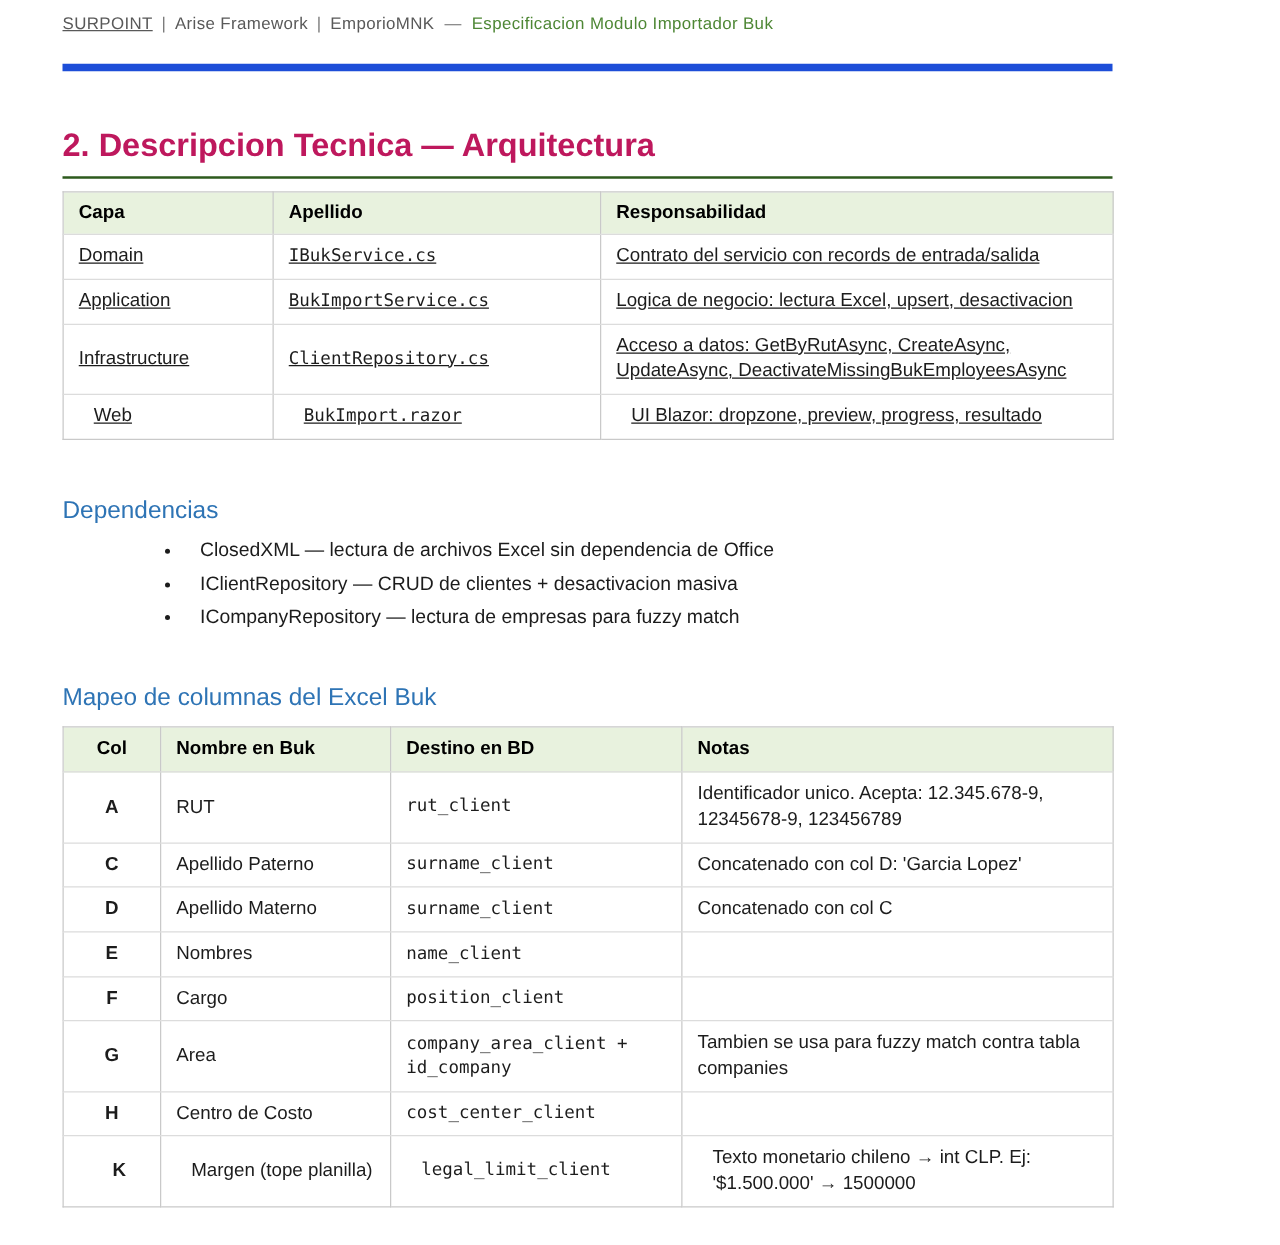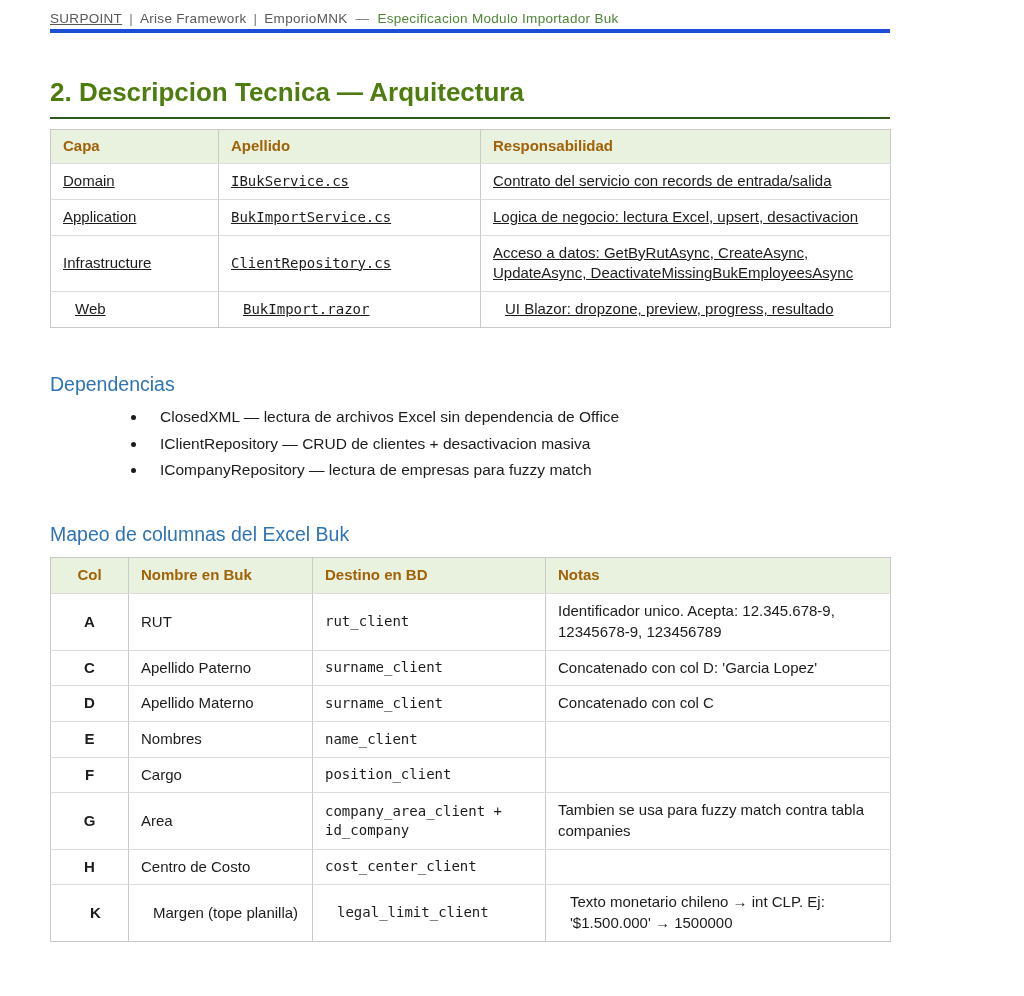--- a/index.html
+++ b/index.html
@@ -10,36 +10,36 @@
     color: #1c1c1c;
     overflow: hidden;
   }
   .page { width: 840px; margin-left: 50px; padding-top: 11px; }
 
   
   .breadcrumb {
     font-size: 13.5px;
     color: #595959;
     letter-spacing: 0.3px;
-    padding-bottom: 3px;
-    border-bottom: 4px solid #1d4ed8;
+    padding-bottom: 25px;
+    border-bottom: 6px solid #1d4ed8;
     white-space: nowrap;
   }
   .breadcrumb .crumb { color: #595959; }
   .breadcrumb .crumb-link { text-decoration: underline; cursor: pointer; }
   .breadcrumb .sep { color: #7a7a7a; padding: 0 7px; }
   .breadcrumb .dash { color: #7a7a7a; padding: 0 8px; }
   .breadcrumb .current { color: #4e8735; }
 
   
   h1.doc-title {
     margin-top: 44px;
     font-size: 26px;
     font-weight: bold;
-    color: #4d7c0f;
+    color: #be185d;
     padding-bottom: 9px;
     border-bottom: 2px solid #2d5a1d;
   }
 
   
   h2.section-title {
     font-size: 19.5px;
     font-weight: normal;
     color: #2e74b5;
   }
@@ -64,21 +64,21 @@
     vertical-align: middle;
     text-align: left;
     line-height: 1.38;
     word-wrap: break-word;
   }
   tr:first-child th { border-top: 1px solid #c9c9c9; }
   tr:last-child td { border-bottom: 1px solid #c9c9c9; padding-left: 24px; }
   th {
     background: #e8f2de;
     font-weight: bold;
-    color: #a16207;
+    color: #000000;
   }
   .t1 th, .t1 td:first-child { padding-top: 6px; padding-bottom: 6px; }
   td.mono {
     font-family: "DejaVu Sans Mono", "Liberation Mono", monospace;
     font-size: 14px;
   }
   .t2 th.c-col, .t2 td.c-col { text-align: center; }
   .t2 td.c-col { font-weight: bold; }
   .t1 td { height: 36px; text-decoration: underline; }
   .t2 td { height: 35px; }

